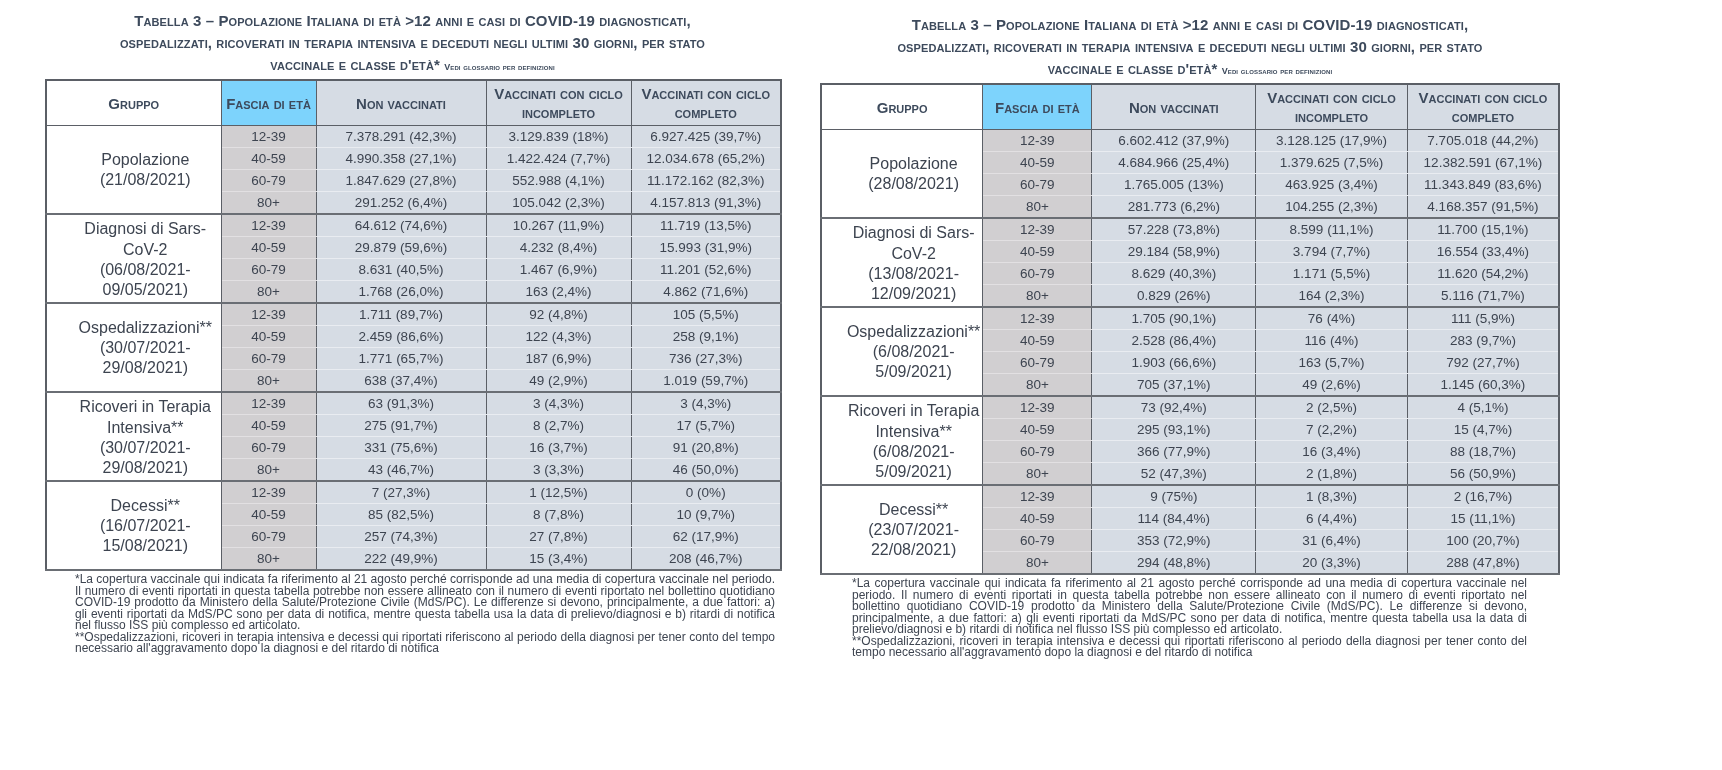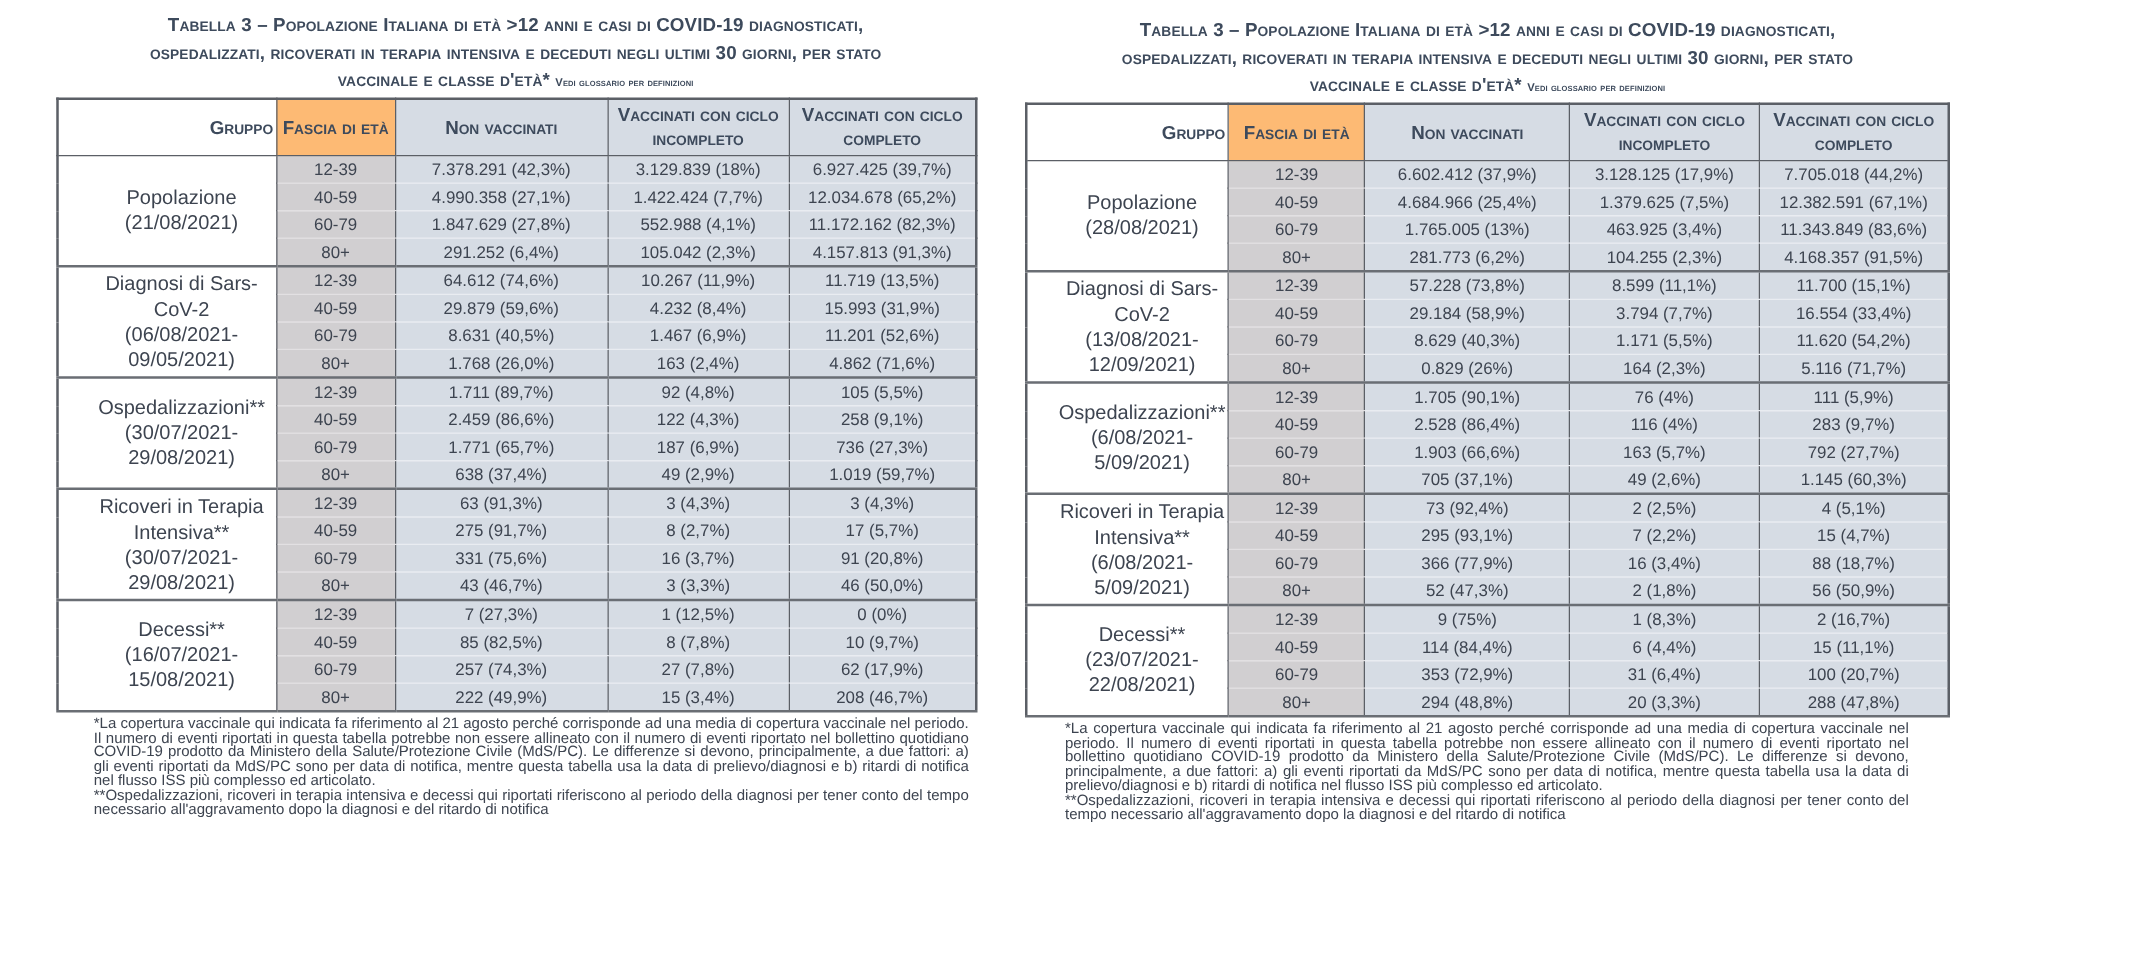--- a/index.html
+++ b/index.html
@@ -5,22 +5,22 @@
   html, body { margin:0; padding:0; background:#ffffff; }
   body { width:1722px; height:770px; position:relative; overflow:hidden; font-family:"Liberation Sans", sans-serif; color:#3d4450; }
   .panel { position:absolute; top:0; }
   #panel-0 { left:45px; width:735px; }
   #panel-1 { left:820px; width:960px; }
   #panel-1 .inner { width:740px; }
   .title { text-align:center; font-weight:bold; color:#3d4a5c; font-variant:small-caps; font-size:15px; line-height:22px; padding-top:10px; letter-spacing:0.1px; }
   .title .gl { font-size:9px; font-weight:bold; font-variant:small-caps; }
   table { border-collapse:collapse; width:100%; border:2px solid #5b5f66; margin-top:1px; table-layout:fixed; }
   th { font-variant:small-caps; font-weight:bold; color:#3d4a5c; font-size:15px; line-height:19px; border:1px solid #5b5f66; padding:3px 2px; text-align:center; }
-  th.g { background:#fff;text-align:right; }
-  th.f { background:#fdba74; }
+  th.g { background:#fff; }
+  th.f { background:#7dd3fc; }
   th.v { background:#d6dce4; }
   td { font-size:13.5px; text-align:center; height:21px; padding:0; border-left:1px solid #5b5f66; border-right:1px solid #5b5f66; border-bottom:1px solid #e9ecf1; color:#3d4450; }
   td.grp { background:#fff; font-size:16px; line-height:21px; color:#3d4450; border-bottom:2px solid #6a6e74;padding-left:23px; }
   td.grp .d { font-size:16px; line-height:20px; display:block; }
   td.age { background:#d1cfd1; border-bottom:1px solid #e2e0e2; }
   td.val { background:#d6dce4; }
   tr.last td { border-bottom:2px solid #6a6e74; }
   .foot { font-size:12px; line-height:11.5px; color:#3d4450; margin:3px 0 0 30px; width:700px; text-align:justify; }
   #panel-1 .foot { width:675px; margin-left:32px; }
 </style>

